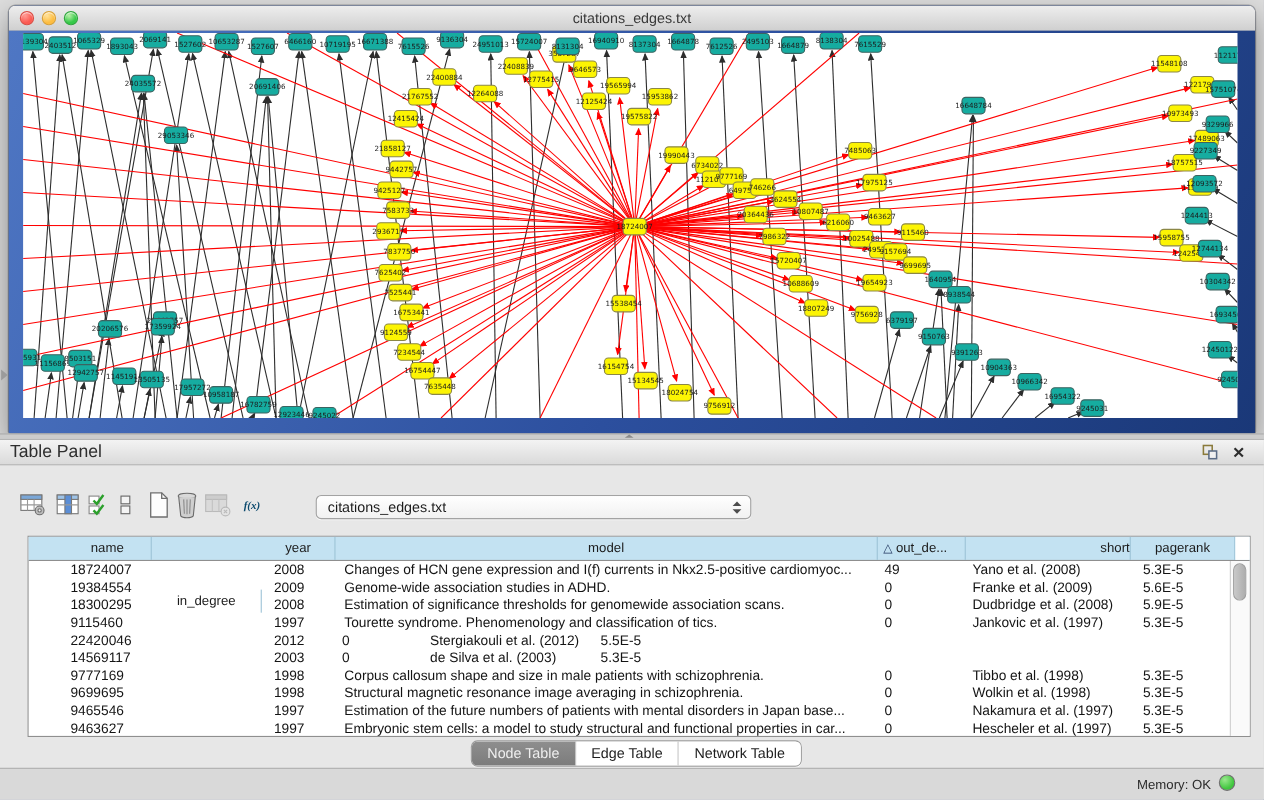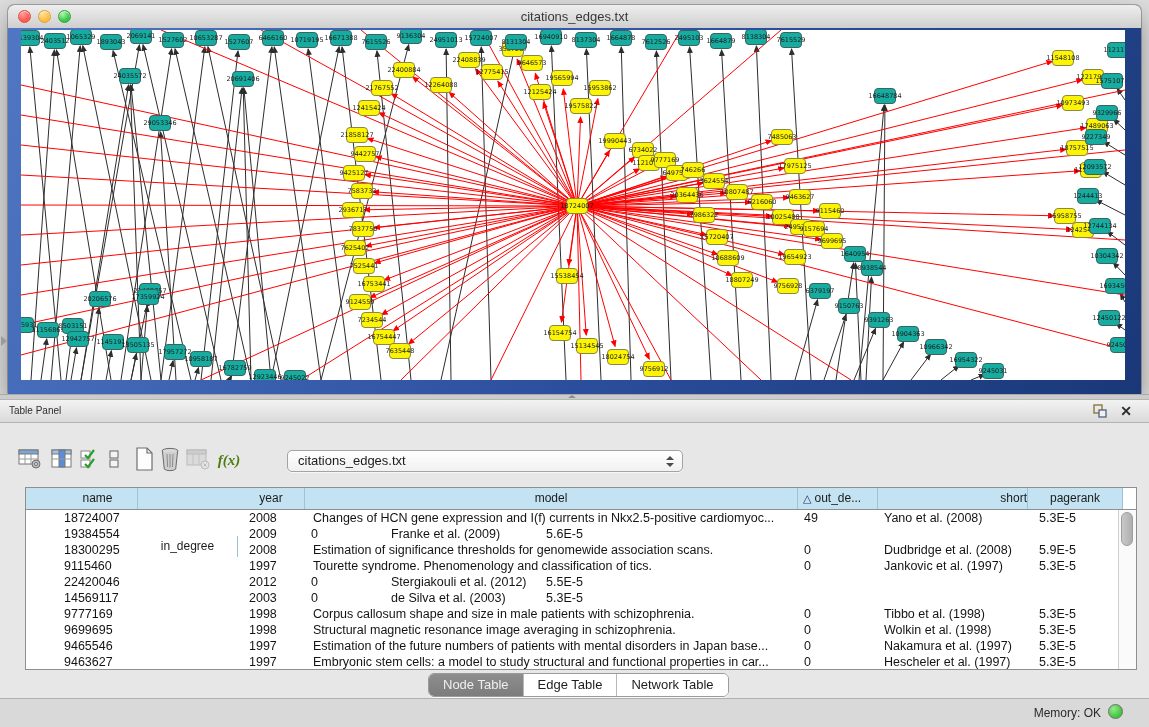--- a/index.html
+++ b/index.html
@@ -34,29 +34,29 @@
   .div-handle{position:absolute;left:566px;top:0px;width:14px;height:5px;}
   .div-handle:before{content:"";position:absolute;left:2px;top:0;border-left:4px solid transparent;
     border-right:4px solid transparent;border-bottom:3px solid #8b8b8b;}
   .expander{position:absolute;left:1px;top:336px;width:0;height:0;border-top:5px solid transparent;
     border-bottom:5px solid transparent;border-left:6px solid #9b9b9b;}
 
   
   .table-panel{position:absolute;left:0;top:400px;width:1149px;height:327px;background:#e7e7e7;}
   .panel-header{position:absolute;left:0;top:0;width:1149px;height:23px;
     background:linear-gradient(#f3f3f3,#dadada);border-bottom:1px solid #b3b3b3;box-sizing:border-box;}
-  .panel-title{position:absolute;left:9px;top:0;height:22px;line-height:22px;font-size:10px;color:#2e2e2e;}
+  .panel-title{position:absolute;left:9px;top:0;height:22px;line-height:22px;font-size:16px;color:#2e2e2e;}
   .panel-btn{position:absolute;top:3px;width:18px;height:17px;border:none;background:none;padding:0;cursor:default;}
   .float-btn{right:40px;}
   .close-btn{right:14px;font-size:14px;font-weight:bold;color:#2d2d2d;line-height:17px;text-align:center;}
 
   
   .tb-btn{position:absolute;top:46px;width:28px;height:28px;border:none;background:none;padding:0;}
   .fx{font-family:"Liberation Serif","DejaVu Serif",serif;font-style:italic;font-weight:bold;
-    font-size:15px;color:#4d7c0f;}
+    font-size:10px;color:#0c4a6e;}
   .combo{position:absolute;left:287px;top:50px;width:396px;height:22px;box-sizing:border-box;
     border:1px solid #a3a3a3;border-radius:5px;background:linear-gradient(#ffffff,#f1f1f1);
     box-shadow:0 1px 0 rgba(255,255,255,.7);}
   .combo-text{position:absolute;left:10px;top:0;height:20px;line-height:20px;font-size:13px;color:#1b1b1b;}
   .combo-step{position:absolute;right:8px;top:4px;width:9px;height:13px;}
   .combo-step i{position:absolute;left:1px;width:0;height:0;border-left:4px solid transparent;border-right:4px solid transparent;}
   .step-up{top:1px;border-bottom:4px solid #4c4c4c;}
   .step-dn{bottom:1px;border-top:4px solid #4c4c4c;}
 
   
@@ -887,20 +887,21 @@
             <span class="td c2">2008</span>
             <span class="td c3">Changes of HCN gene expression and I(f) currents in Nkx2.5-positive cardiomyoc...</span>
             <span class="td c4">49</span>
             <span class="td c5">Yano et al. (2008)</span>
             <span class="td c6">5.3E-5</span>
           </div>
           <div class="trow">
             <span class="td c0">19384554</span>
             <span class="td c1">6</span>
             <span class="td c2">2009</span>
+            <span class="td c3">Genome-wide association studies in ADHD.</span>
             <span class="td c4">0</span>
             <span class="td c5">Franke et al. (2009)</span>
             <span class="td c6">5.6E-5</span>
           </div>
           <div class="trow">
             <span class="td c0">18300295</span>
             <span class="td c1">6</span>
             <span class="td c2">2008</span>
             <span class="td c3">Estimation of significance thresholds for genomewide association scans.</span>
             <span class="td c4">0</span>

